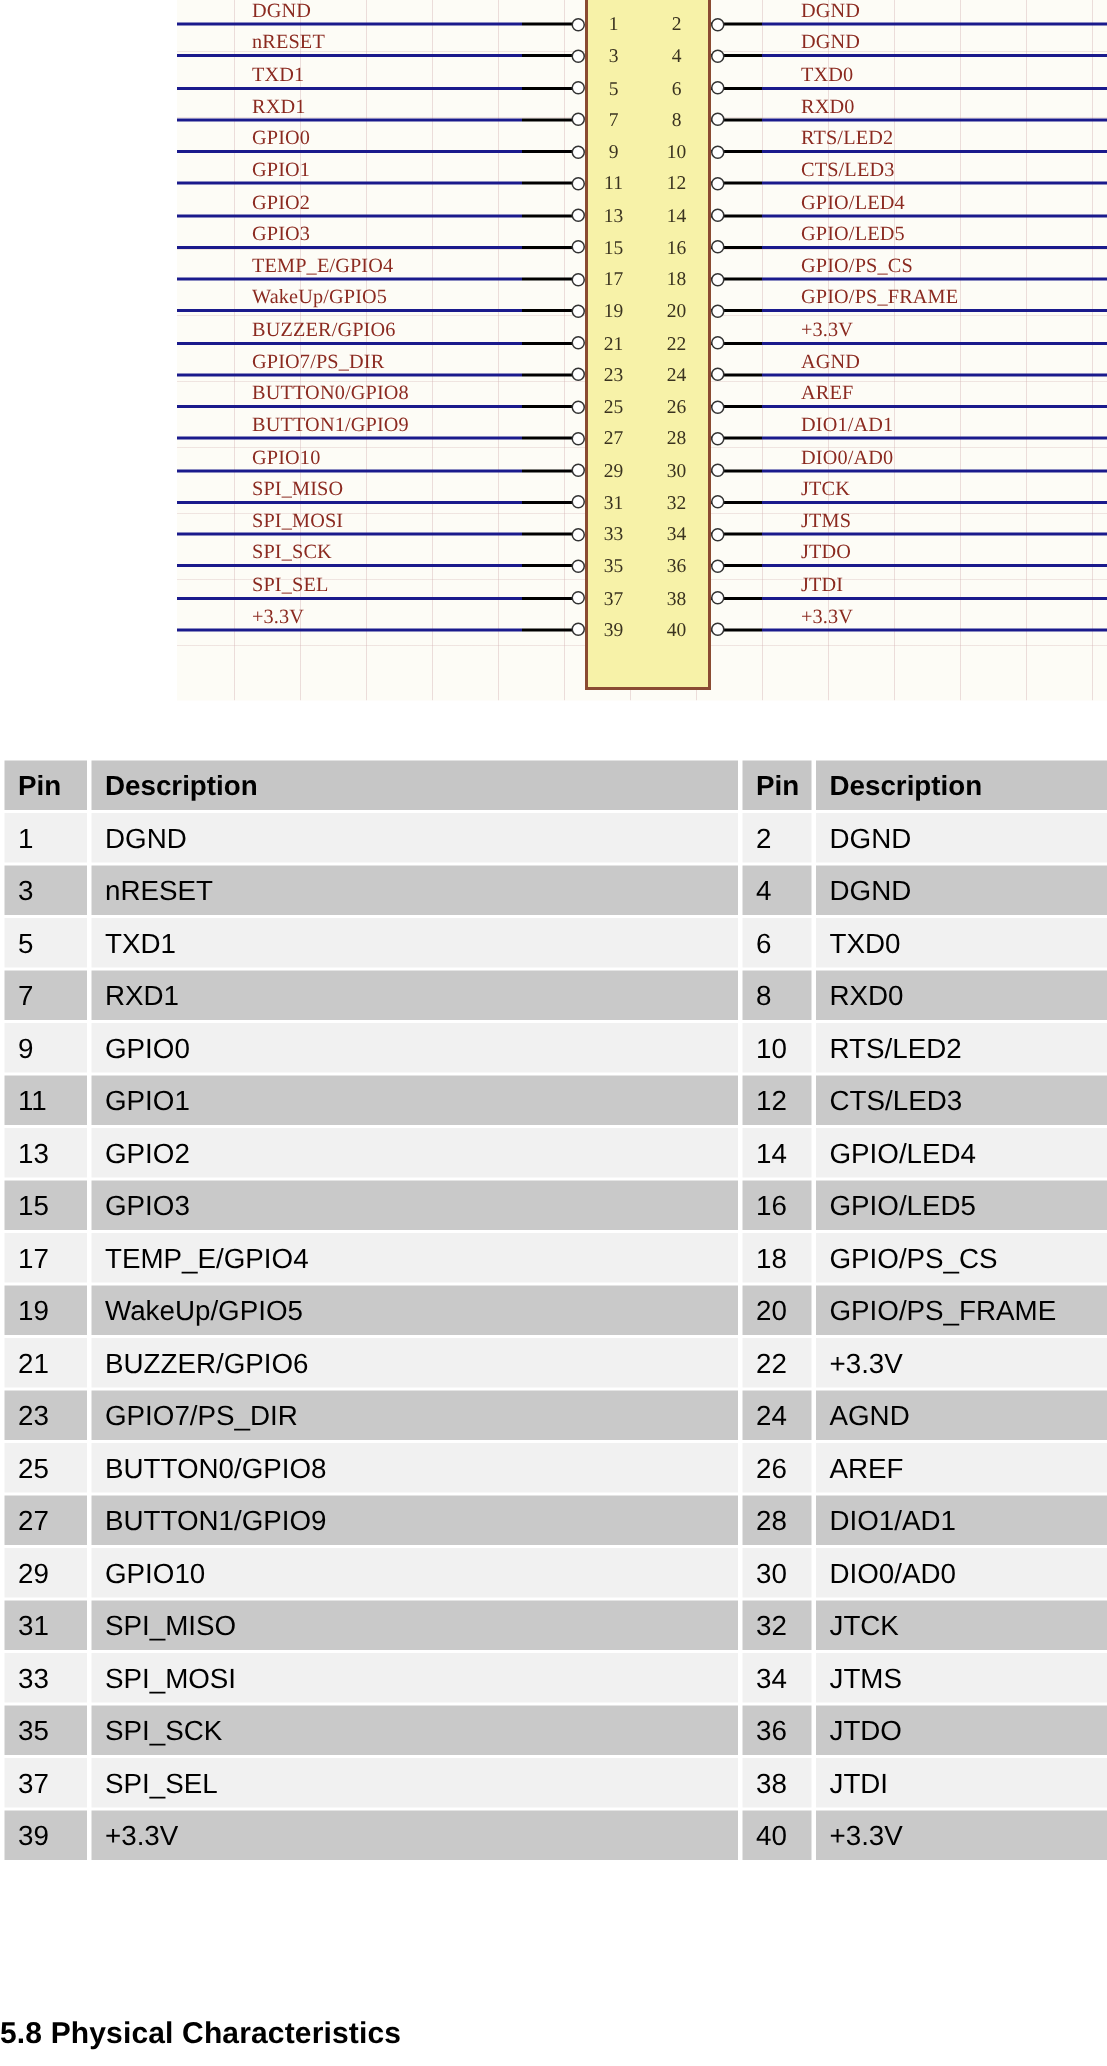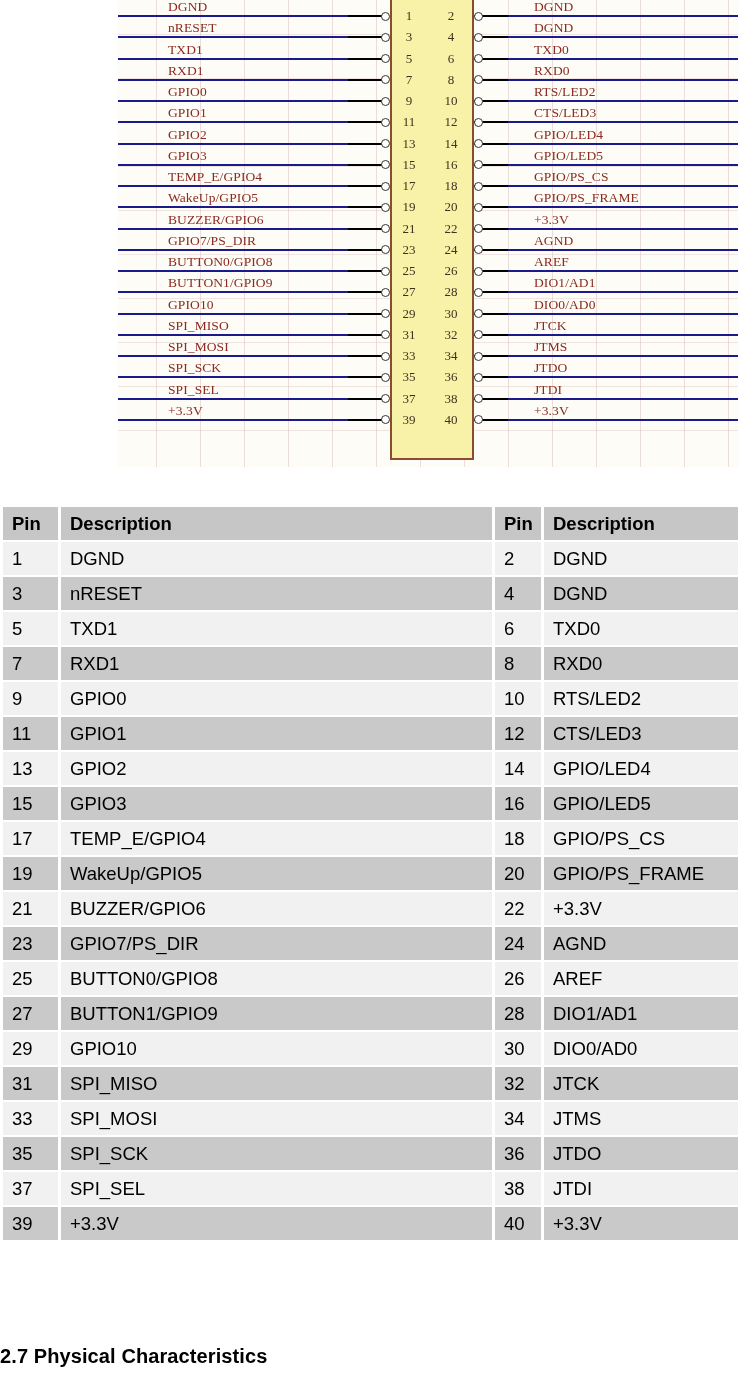--- a/index.html
+++ b/index.html
@@ -477,13 +477,13 @@
       </tr>
       <tr class="even">
         <td>39</td>
         <td>+3.3V</td>
         <td>40</td>
         <td>+3.3V</td>
       </tr>
     </tbody>
 </table>
 
-<div id="section-heading">2.7 Physical Characteristics</div>
+<div id="section-heading">5.8 Physical Characteristics</div>
 
 </body></html>

